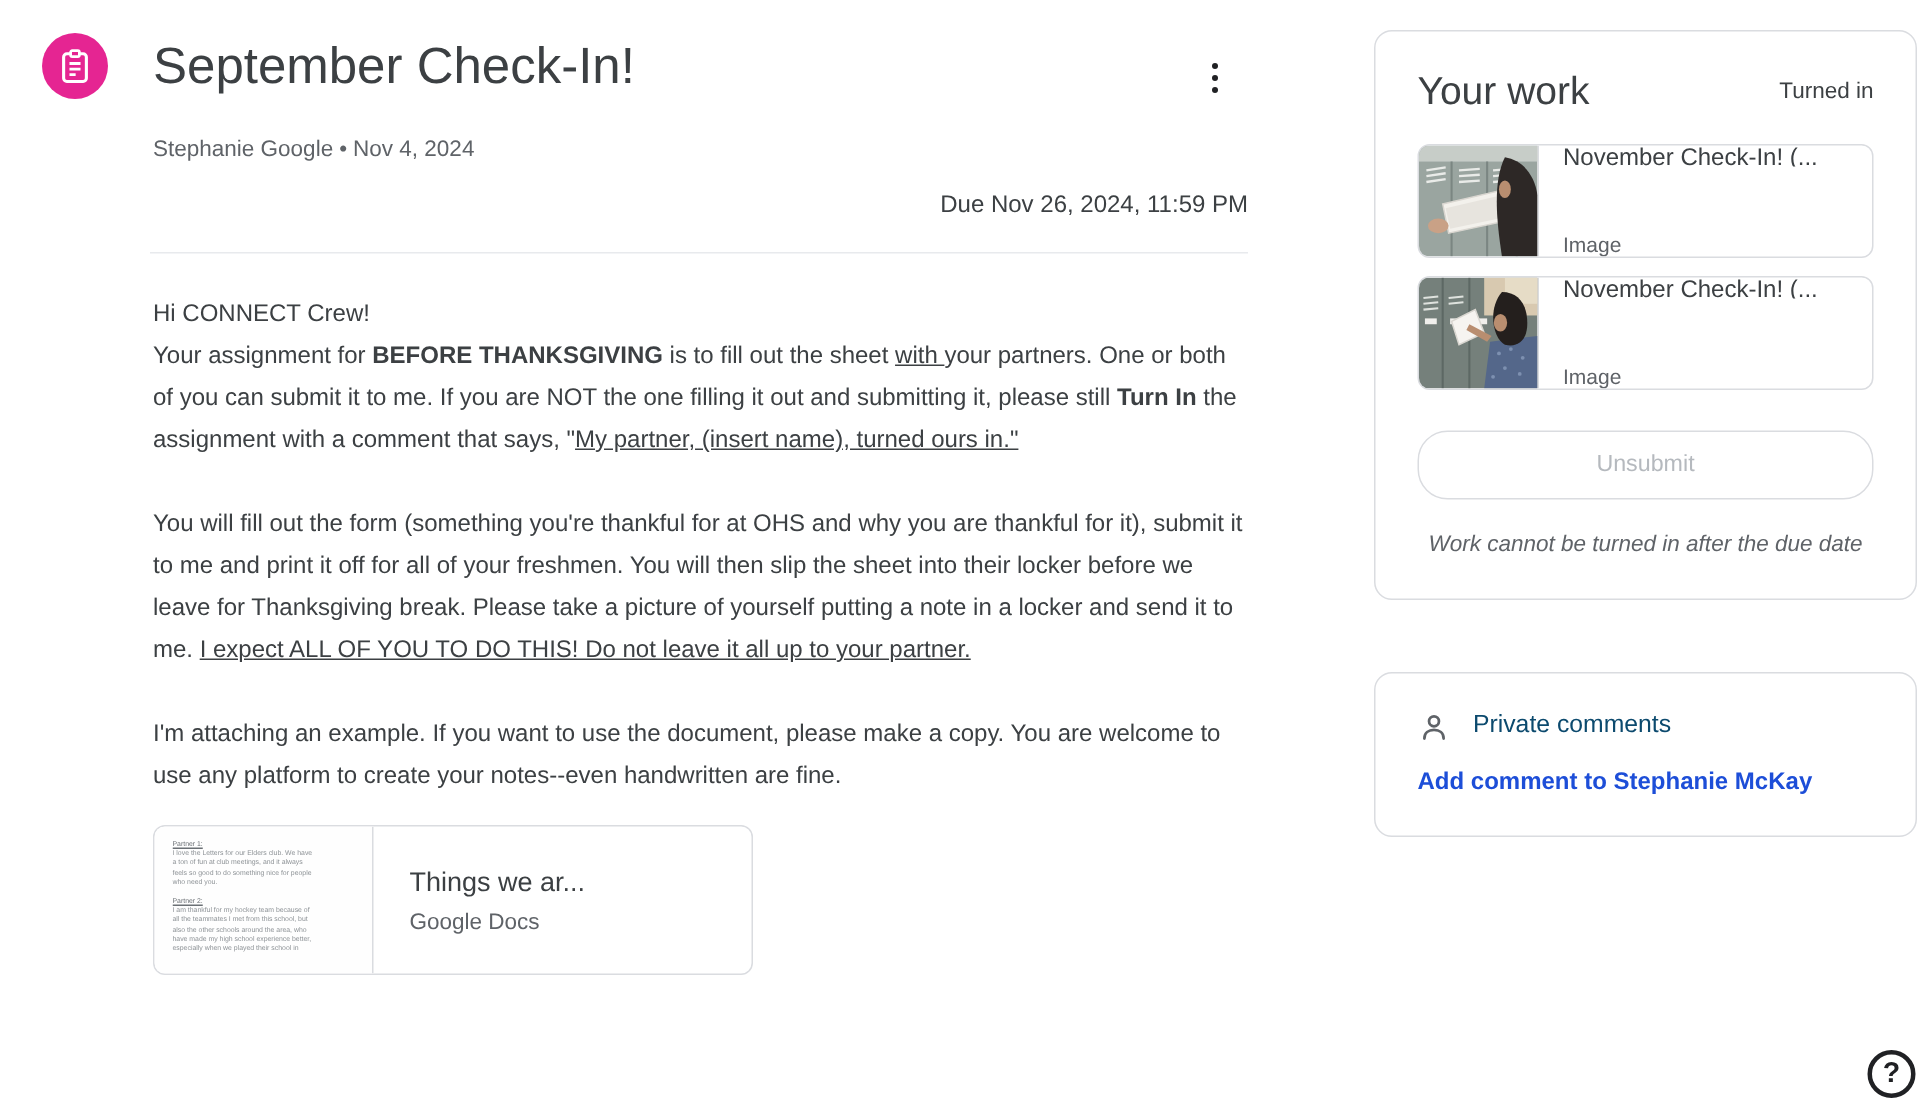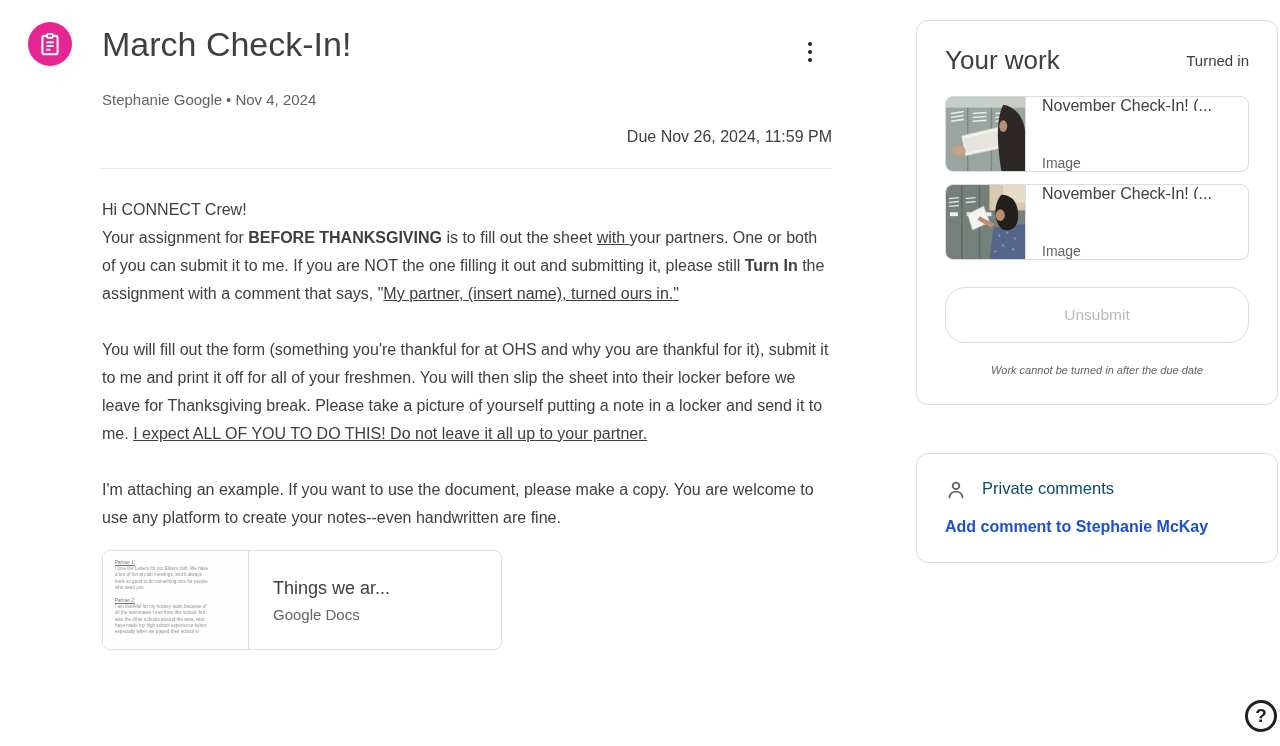--- a/index.html
+++ b/index.html
@@ -70,25 +70,25 @@
   .attachment-list { margin-top:20px; }
   .att-thumb { width:80px; flex:none; border-right:1px solid #dadce0; position:relative; }
   .att-thumb svg { position:absolute; inset:0; width:100%; height:100%; display:none; }
   .att-thumb.photo-1 svg.v1 { display:block; }
   .att-thumb.photo-2 svg.v2 { display:block; }
   .att-meta { flex:1; min-width:0; display:flex; flex-direction:column; justify-content:center; padding:0 14px 0 16px;gap:40px; }
   .att-title { font-size:16px; font-weight:500; color:#3c4043; white-space:nowrap; overflow:hidden; }
   .att-type { margin-top:4px; font-size:14px; color:#5f6368; }
 
   .unsubmit-btn {
-    margin-top:27px; width:100%; height:56px; background:#fff;
+    margin-top:27px; width:100%; height:46px; background:#fff;
     border:1px solid #dadce0; border-radius:20px; cursor:default;
     font-family:"Liberation Sans", sans-serif; font-size:15.5px; font-weight:500; color:#b5b9be;
   }
-  .work-note { margin-top:21px; text-align:center; font-style:italic; font-size:11px; color:#5f6368; }
+  .work-note { margin-top:21px; text-align:center; font-style:italic; font-size:15px; color:#5f6368; }
 
   .comments-card { margin-top:48px; padding:25px 28px 26px; }
   .comments-header { display:flex; align-items:flex-start; gap:15px; font-size:16.5px; font-weight:500; color:#0c4a6e; }
   .comment-link { display:inline-block; margin-top:17px; font-size:16px; font-weight:700; color:#1d4ed8; text-decoration:none; cursor:pointer; }
 
   
   .help-btn {
     position:absolute; left:1245px; top:700px; width:32px; height:32px;
     border:3px solid #202124; border-radius:50%; background:#fff;
     display:flex; align-items:center; justify-content:center; cursor:pointer;
@@ -103,21 +103,21 @@
     <div class="icon-circle">
       <svg width="26" height="26" viewBox="0 0 24 24">
         <rect x="5" y="4.5" width="14" height="17" rx="2" fill="none" stroke="#ffffff" stroke-width="1.9"></rect>
         <rect x="9.3" y="2.6" width="5.4" height="3.6" rx="1" fill="#e52592" stroke="#ffffff" stroke-width="1.7"></rect>
         <line x1="8.6" y1="10.5" x2="15.4" y2="10.5" stroke="#ffffff" stroke-width="1.8"></line>
         <line x1="8.6" y1="13.9" x2="15.4" y2="13.9" stroke="#ffffff" stroke-width="1.8"></line>
         <line x1="8.6" y1="17.3" x2="12.4" y2="17.3" stroke="#ffffff" stroke-width="1.8"></line>
       </svg>
     </div>
     <div class="header-content">
-      <h1 class="title">March Check-In!</h1>
+      <h1 class="title">September Check-In!</h1>
       <div class="byline">
         <span>Stephanie Google</span><span>•</span><span>Nov 4, 2024</span>
       </div>
     </div>
     <button class="more-btn" aria-label="More options">
       <i></i>
         <i></i>
         <i></i>
     </button>
   </div>

